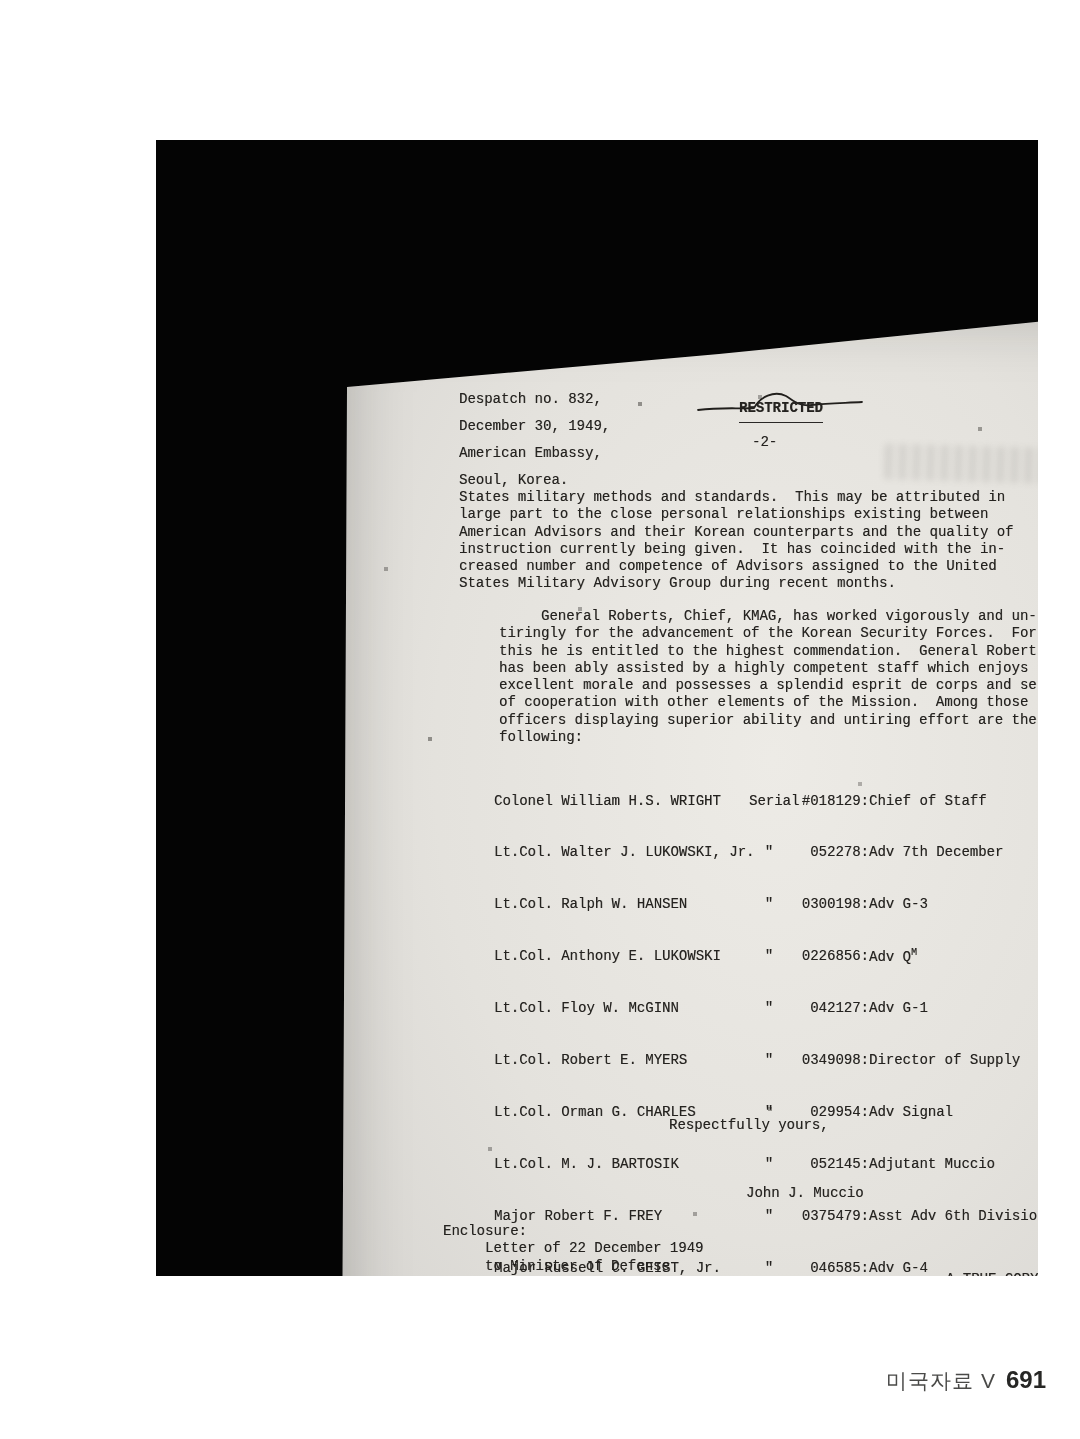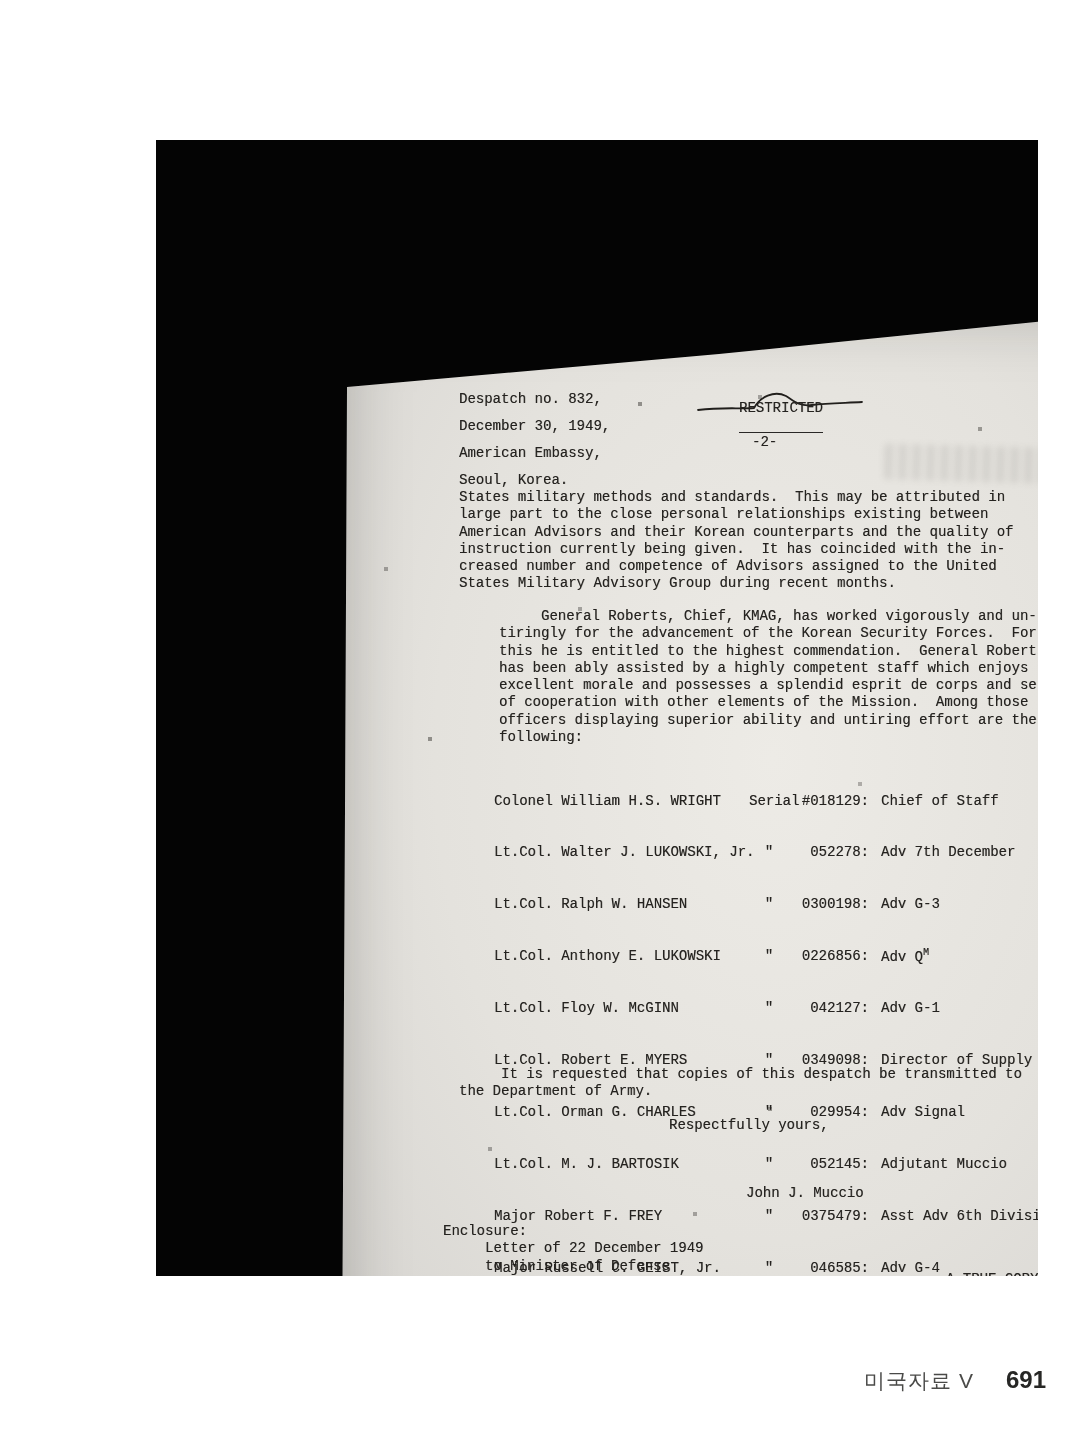--- a/index.html
+++ b/index.html
@@ -19,27 +19,27 @@
     clip-path:polygon(8px 79px,380px 46px,795px 4px,801px 10px,797px 132px,813px 828px,811px 1068px,3px 1067px,6px 500px);
     box-shadow:inset 0 0 70px rgba(20,20,18,.28);
   }
   .tw{
     position:absolute;
     font-family:"Liberation Mono","DejaVu Sans Mono",monospace;
     font-size:14px;line-height:17.3px;color:#24221f;white-space:pre;
     text-shadow:.4px .4px .6px rgba(45,42,38,.45);
   }
   .sender{line-height:27px;}
-  .undl{border-bottom:1.6px solid #2a2826;padding-bottom:15px;}
+  .undl{border-bottom:1.6px solid #2a2826;padding-bottom:5px;font-weight:bold;}
   .officers{position:absolute;left:155px;top:450px;}
   .orow{display:flex;height:17.3px;align-items:flex-end;}
   .o-name{width:255px;}
   .o-ditto{width:40px;text-align:center;}
   .o-serial{width:80px;text-align:right;}
-  .o-role{margin-left:12px;}
+  .o-role{margin-left:0;}
   sup{font-size:10px;}
   .svgmark{position:absolute;pointer-events:none;}
   .svgmark path{fill:none;stroke:#211f1c;stroke-linecap:round;}
   
   .ghost{
     position:absolute;left:545px;top:138px;width:190px;height:36px;
     background:repeating-linear-gradient(90deg, rgba(90,88,84,.35) 0 9px, rgba(90,88,84,0) 9px 14px);
     filter:blur(3px);opacity:.35;border-radius:4px;transform:rotate(1.5deg);
   }
   .specks{position:absolute;left:0;top:0;width:2px;height:2px;background:transparent;
@@ -48,21 +48,21 @@
       640px 120px 0 1px rgba(60,58,54,.45), 700px 112px 0 1px rgba(60,58,54,.35),
       240px 300px 0 1px rgba(60,58,54,.4), 90px 430px 0 1px rgba(60,58,54,.5),
       46px 260px 0 1px rgba(60,58,54,.4), 520px 475px 0 1px rgba(60,58,54,.35),
       430px 800px 0 1px rgba(60,58,54,.45), 150px 840px 0 1px rgba(60,58,54,.4),
       95px 975px 0 1px rgba(60,58,54,.5), 80px 990px 0 2px rgba(60,58,54,.55),
       62px 1003px 0 1px rgba(60,58,54,.5), 355px 905px 0 1px rgba(60,58,54,.4),
       760px 640px 0 1px rgba(60,58,54,.35), 690px 980px 0 1px rgba(60,58,54,.4);
   }
   
   .footer{
-    position:absolute;right:34px;top:1366px;display:flex;align-items:baseline;gap:32px;
+    position:absolute;right:34px;top:1366px;display:flex;align-items:baseline;gap:10px;
   }
   .footer .label{font-size:21px;color:#4a4a48;letter-spacing:1px;}
   .footer .num{font-size:24px;font-weight:bold;color:#272725;}
 </style>
 </head>
 <body>
 
 <div class="photo">
   <div class="paper">
     <div class="specks"></div>
@@ -109,22 +109,20 @@
       <div class="orow"><span class="o-name">Major Russell C. GEIST, Jr.</span><span class="o-ditto">"</span><span class="o-serial">046585:</span><span class="o-role">Adv G-4</span></div>
       
       
       
       
       
       
       
     </div>
 
-    <div class="tw" style="left:120px;top:758px;">     It is requested that copies of this despatch be transmitted to
-the Department of Army.</div>
 
     <div class="tw" style="left:330px;top:809px;">Respectfully yours,</div>
 
     <div class="tw" style="left:407px;top:877px;">John J. Muccio</div>
 
     <div class="tw" style="left:104px;top:915px;">Enclosure:
      Letter of 22 December 1949
      to Minister of Defense
 EFDrumright:mhi:nd
 Parchment mat to Department

